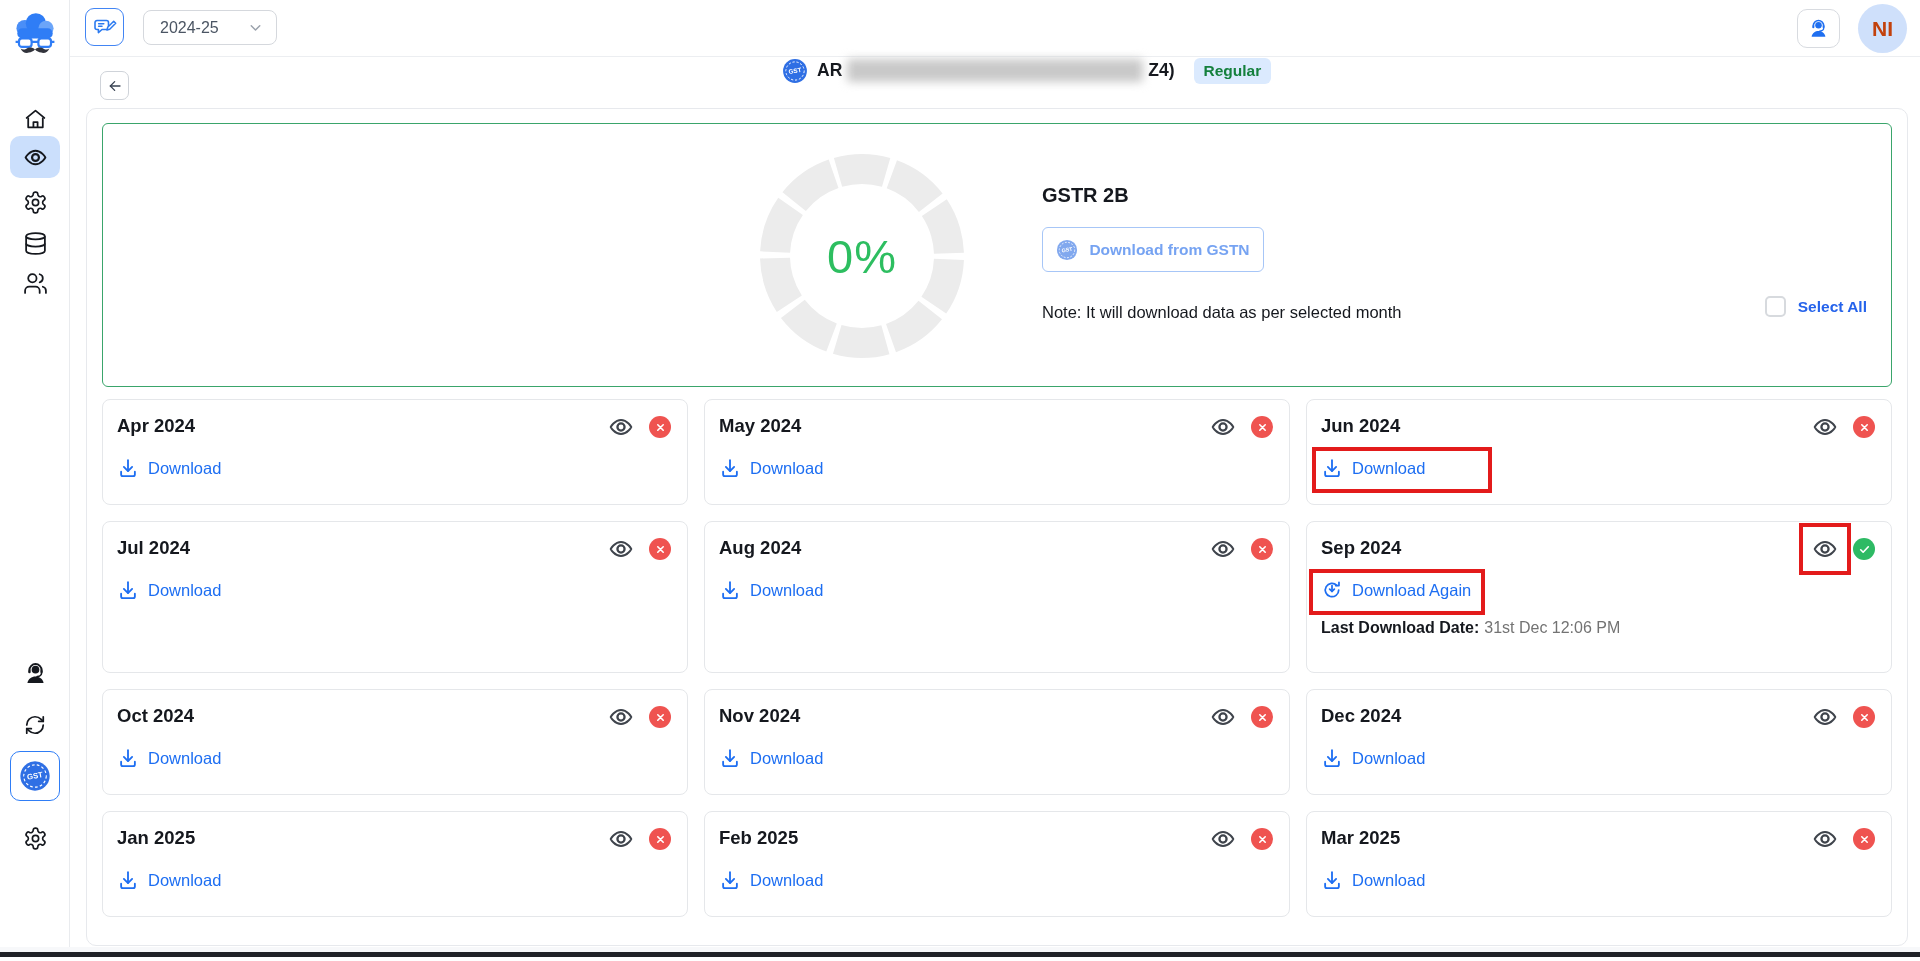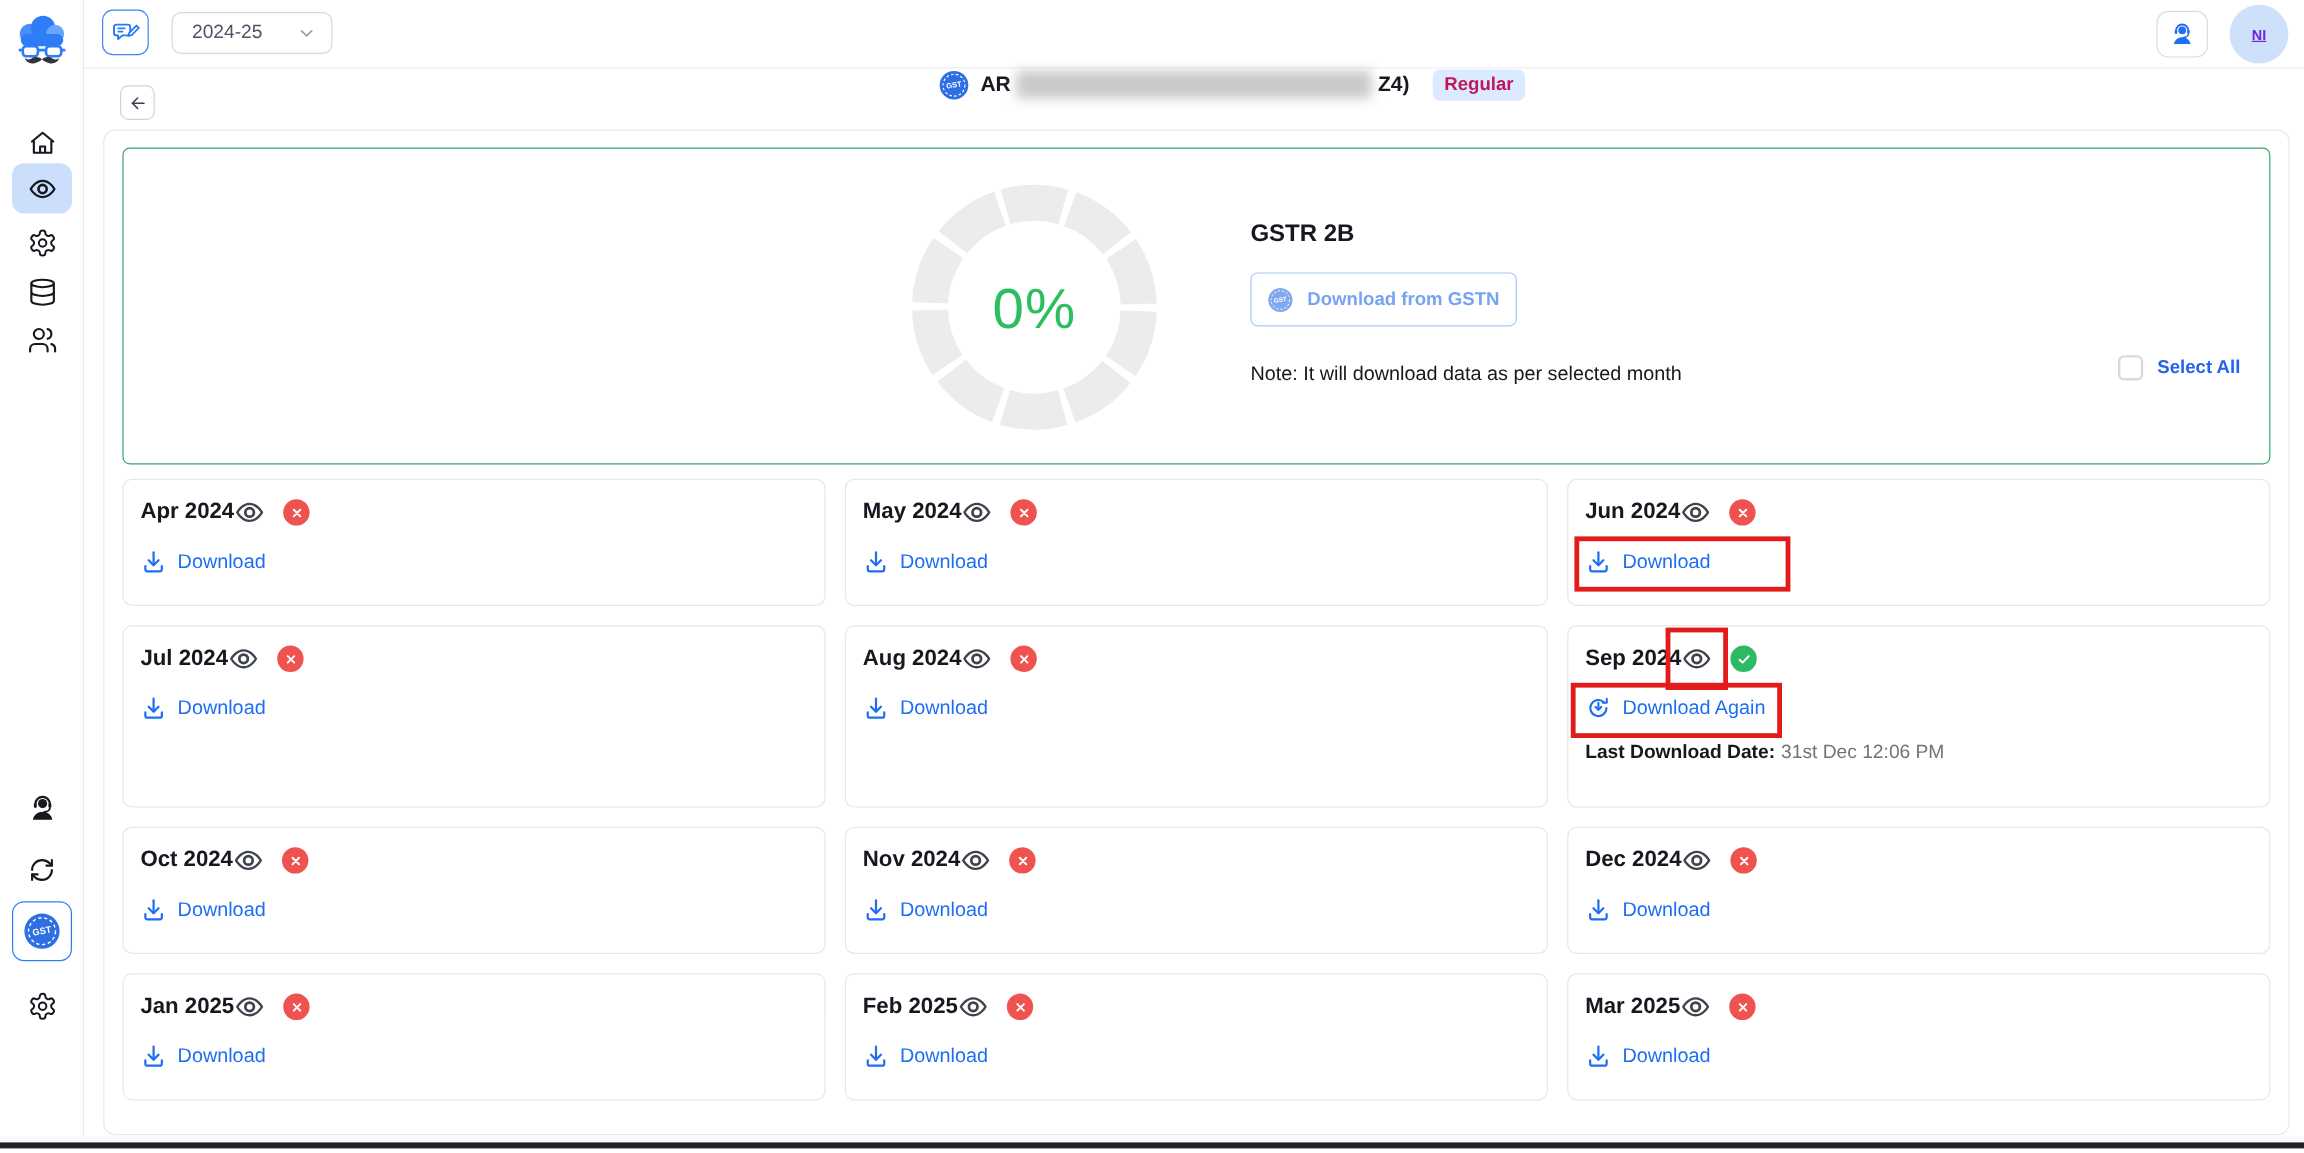--- a/index.html
+++ b/index.html
@@ -22,21 +22,21 @@
   .notes-btn svg { width:24px; height:24px; }
   .fy-select { position:absolute; left:73px; top:10px; width:134px; height:35px; border:1px solid #d5d8dd; border-radius:8px; display:flex; align-items:center; justify-content:space-between; padding:0 12px 0 16px; color:#4b5563; font-size:16px; cursor:pointer; background:#fff; }
   .fy-select svg { width:17px; height:17px; color:#9aa1ab; }
   .head-center { position:absolute; left:712px; top:0; height:57px; display:flex; align-items:center; gap:9px;margin-top:42px; }
   .head-center .gstico { width:26px; height:26px; }
   .company { font-size:17.5px; font-weight:700; display:flex; align-items:center; }
   .blurbox { display:inline-block; width:296px; height:23px; margin:0 5px; background:#c9c9c9; border-radius:3px; filter:blur(5px); }
   .reg-badge { margin-left:10px; height:26px; display:flex; align-items:center; padding:0 10px; border-radius:6px; font-size:15.5px; font-weight:700; }
   .sup-btn { position:absolute; left:1727px; top:9px; width:43px; height:39px; border:1px solid #d8dbe0; border-radius:10px; display:flex; align-items:center; justify-content:center; color:#1f6ff0; cursor:pointer; background:#fff; }
   .sup-btn svg { width:23px; height:23px; }
-  .avatar { position:absolute; left:1788px; top:4px; width:49px; height:49px; border-radius:50%; background:#cfe0fb; color:#6d28d9; font-weight:700; font-size:12px; display:flex; align-items:center; justify-content:center; cursor:pointer;text-decoration:underline; }
+  .avatar { position:absolute; left:1788px; top:4px; width:49px; height:49px; border-radius:50%; background:#cfe0fb; color:#c2410c; font-weight:700; font-size:21px; display:flex; align-items:center; justify-content:center; cursor:pointer; }
 
   
   .back-btn { position:absolute; left:100px; top:71px; width:29px; height:29px; border:1px solid #cfd3d9; border-radius:7px; display:flex; align-items:center; justify-content:center; color:#374151; cursor:pointer; background:#fff; }
   .back-btn svg { width:16px; height:16px; }
   .page-title { position:absolute; left:138px; top:71px; font-size:20.5px; line-height:29px; font-weight:700; color:#15181e; }
 
   
   .outer { position:absolute; left:86px; top:108px; width:1822px; height:838px; border:1px solid #e7e9ed; border-radius:10px; background:#fff; padding:14px 15px 16px; }
 
   
@@ -50,21 +50,21 @@
   .gstn-btn span { color:#76a3f2; font-size:15.5px; font-weight:700; }
   .sum-note { margin-top:31px; font-size:16.5px; color:#15181e; }
   .select-all { position:absolute; right:24px; top:172px; display:flex; align-items:center; gap:12px; cursor:pointer; }
   .cbx { width:21px; height:21px; border:2px solid #d7dade; border-radius:5px; background:#fff; }
   .select-all span { color:#2563eb; font-size:15.5px; font-weight:700; }
 
   
   .months { display:grid; grid-template-columns:repeat(3,1fr); gap:16px 16px; margin-top:12px; }
   .card { position:relative; border:1px solid #e5e7ea; border-radius:8px; background:#fff; padding:13px 14px 18px; min-height:106px; }
   .card.tall { min-height:152px; }
-  .card-head { display:flex; justify-content:flex-start; align-items:flex-start; }
+  .card-head { display:flex; justify-content:space-between; align-items:flex-start; }
   .card-title { font-size:18.5px; font-weight:700; color:#15181e; line-height:26px; }
   .card-icons { display:flex; align-items:center; gap:15px; margin-top:1px; padding-right:2px; }
   .eye-rel { position:relative; display:inline-flex; cursor:pointer; }
   .eye-rel svg { width:26px; height:26px; color:#3f444c; }
   .status { width:22px; height:22px; border-radius:50%; display:flex; align-items:center; justify-content:center; }
   .status svg { width:13px; height:13px; }
   .status.err { background:#ef5350; }
   .status.ok { background:#2eba64; }
   .action-row { margin-top:17px; display:flex; }
   .link-wrap { position:relative; display:inline-flex;text-align:right; }
@@ -242,21 +242,21 @@
     </div>
     <div class="head-center">
       <svg class="gstico">
           <use href="#i-gst"></use>
         </svg>
       <div class="company">
         <span>AR</span>
         <span class="blurbox"></span>
         <span>Z4)</span>
       </div>
-      <div class="reg-badge" style="background:#dbeafe;color:#be185d;">Regular</div>
+      <div class="reg-badge" style="background:#dbeafe;color:#15803d;">Regular</div>
     </div>
     <div class="sup-btn">
         <svg>
           <use href="#i-headset"></use>
         </svg>
       </div>
     <div class="avatar">NI</div>
   </div>
 
   <div class="back-btn">

